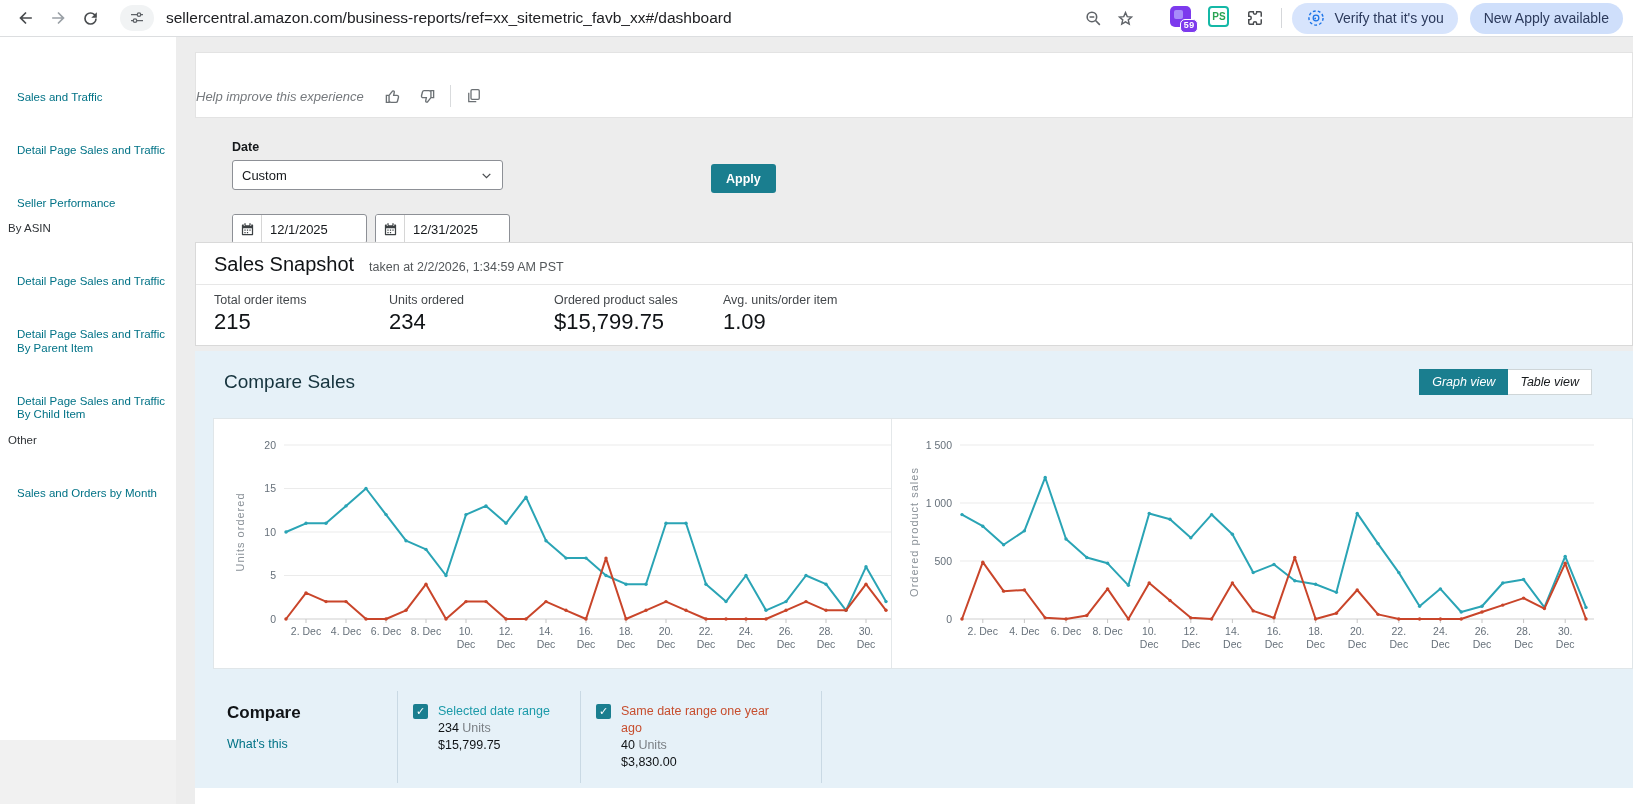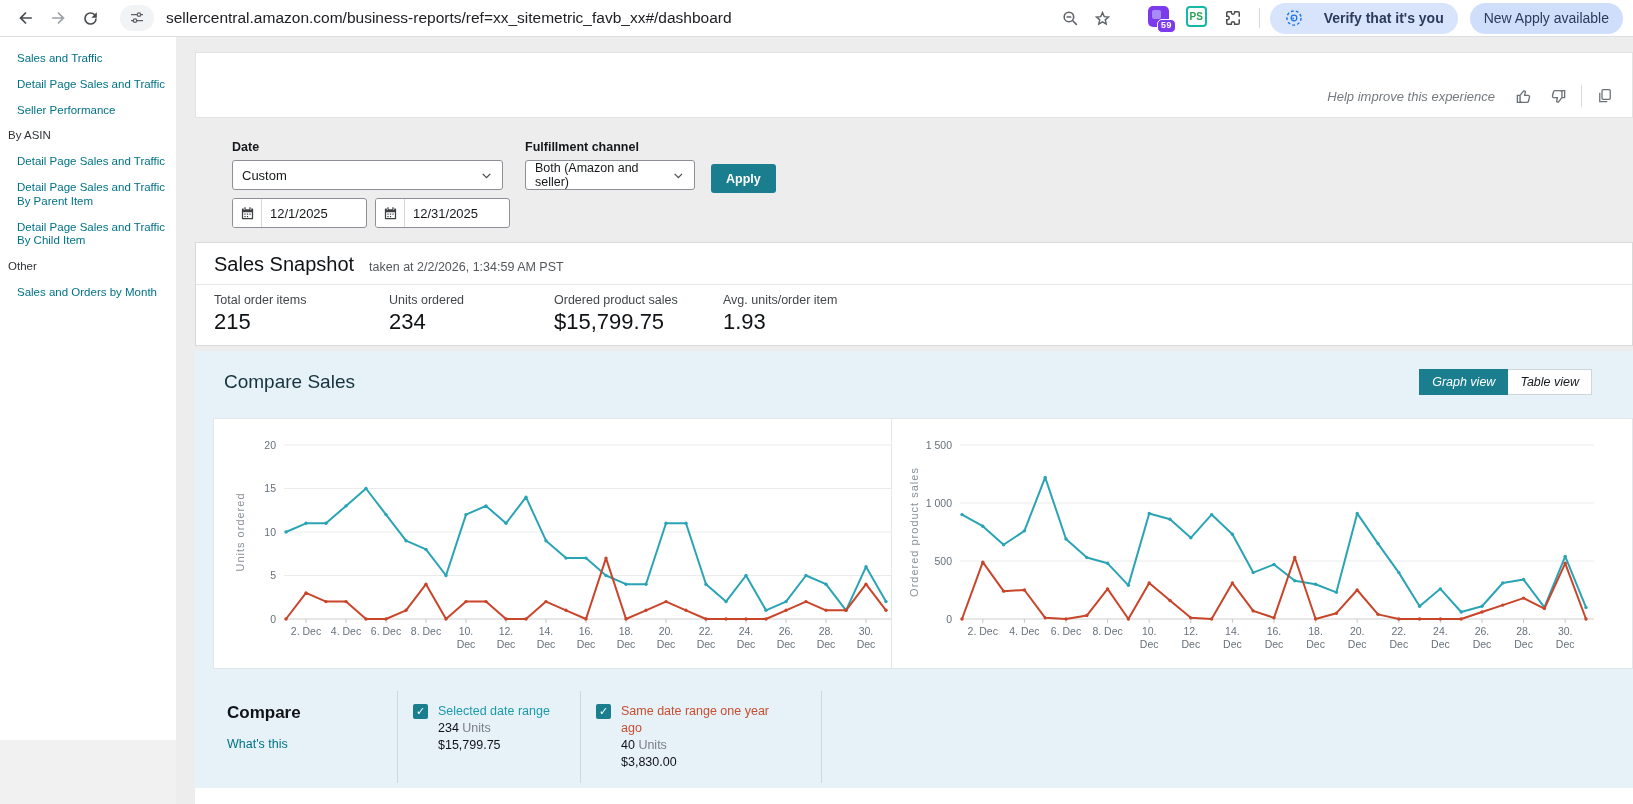--- a/index.html
+++ b/index.html
@@ -20,48 +20,48 @@
   .ext-purple { width:21px; height:21px; background:#7c3aed; border-radius:5px; position:relative; }
   .ext-purple::before { content:""; position:absolute; left:4px; top:4px; width:9px; height:9px;
                         background:#a78bfa; border-radius:2px; }
   .ext-badge { position:absolute; right:-4px; bottom:-3px; background:#7c3aed; color:#fff;
                font-size:9px; font-weight:bold; border-radius:5px; padding:1px 3px; border:1px solid #fff;font-family:Liberation Mono, monospace; }
   .ext-ps { width:21px; height:21px; border:2px solid #14b8a6; border-radius:4px; color:#2aa353;
             font-size:10px; font-weight:bold; display:flex; align-items:center; justify-content:center; background:#fff; }
   .tb-sep { width:1px; height:20px; background:#d5d7da; margin:0 10px; flex:0 0 auto; }
   .chip { height:31px; border-radius:16px; display:flex; align-items:center; padding:0 14px;
           font-size:14px; color:#2c3a5c; white-space:nowrap; flex:0 0 auto; cursor:pointer; }
-  .chip-verify { background:#d7e4fc; gap:20px; margin-right:12px;font-weight:bold; }
+  .chip-verify { background:#d7e4fc; gap:8px; margin-right:12px; }
   .chip-update { background:#cfdffb; }
 
   
   .sidebar { position:absolute; left:0; top:37px; width:176px; height:703px; background:#fff; padding-top:15px; }
   .sidebar-footer { position:absolute; left:0; top:740px; width:176px; height:64px; background:#f1f1f1; }
-  .side-item { font-size:11.5px; line-height:1.2; margin-bottom:12px; padding-right:10px; }
+  .side-item { font-size:11.5px; line-height:1.2; margin-bottom:12px; padding-right:10px;margin-top:39px; }
   .side-link { color:#007286; padding-left:17px; cursor:pointer; }
   .side-header { color:#2f3337; padding-left:8px; margin-top:4px; }
 
   
   .main { position:absolute; left:195px; top:37px; width:1438px; height:767px; }
 
   .head-panel { position:absolute; left:0; top:15px; width:1438px; height:66px; background:#fff;
-                border:1px solid #e3e3e3; display:flex; align-items:flex-end; justify-content:flex-end;
+                border:1px solid #e3e3e3; display:flex; align-items:flex-end; justify-content:flex-start;
                 padding:0 18px 10px 0; }
   .feedback-row { display:flex; align-items:center; gap:14px; color:#6b7074; }
   .feedback-text { font-style:italic; font-size:13px; color:#75797d; margin-right:6px; }
   .fb-sep { width:1px; height:22px; background:#d9dbdd; }
 
   .filters { position:absolute; left:0; top:95px; width:1438px; height:110px; }
   .filter-label { font-size:12.5px; font-weight:bold; color:#16191c; margin-bottom:6px; }
   .select { height:30px; background:#fff; border:1px solid #8d9096; border-radius:3px;
             display:flex; align-items:center; justify-content:space-between; padding:0 9px;
             font-size:13px; color:#16191c; cursor:pointer; }
   .date-col { position:absolute; left:37px; top:8px; }
   .date-select { width:271px; }
-  .date-inputs { display:flex; gap:8px; margin-top:8px; }
+  .date-inputs { display:flex; gap:8px; margin-top:24px; }
   .date-input { width:135px; height:30px; background:#fff; border:1px solid #8d9096; border-radius:3px;
                 display:flex; align-items:center; overflow:hidden; }
   .cal-seg { width:29px; height:100%; border-right:1px solid #d6d6d6; display:flex;
              align-items:center; justify-content:center; background:#fff; flex:0 0 auto; }
   .date-input input { border:0; outline:0; width:100%; font-size:13px; color:#16191c; padding:0 8px;
                       font-family:"Liberation Sans",sans-serif; background:transparent; }
   .channel-col { position:absolute; left:330px; top:8px; }
   .channel-select { width:170px; }
   .apply-btn { position:absolute; left:516px; top:32px; height:29px; padding:0 15px; background:#1a7e8f;
                color:#fff; font-size:12.5px; font-weight:bold; border:0; border-radius:3px; cursor:pointer;
@@ -247,29 +247,20 @@
           <div class="date-input">
             <span class="cal-seg">
               <svg width="15" height="15" viewBox="0 0 24 24">
                   <path fill="#3c4043" d="M7 2h2v3H7zM15 2h2v3h-2zM4 4h2v2h2V5h8v1h2V4h2a1 1 0 0 1 1 1v15a1 1 0 0 1-1 1H4a1 1 0 0 1-1-1V5a1 1 0 0 1 1-1zm1 6v9h14v-9H5zm2 2h2v2H7zm4 0h2v2h-2zm4 0h2v2h-2zm-8 4h2v2H7zm4 0h2v2h-2z"></path>
                 </svg>
             </span>
             <input value="12/31/2025" style="">
           </div>
         </div>
       </div>
-      <div class="channel-col">
-        <div class="filter-label">Fulfillment channel</div>
-        <div class="select channel-select">
-          <span style="font-size:12.5px">Both (Amazon and seller)</span>
-          <svg width="13" height="13" viewBox="0 0 24 24">
-              <path fill="none" stroke="#4a4d50" stroke-width="2.4" d="M5 9l7 7 7-7"></path>
-            </svg>
-        </div>
-      </div>
       <button class="apply-btn">Apply</button>
     </div>
 
     <div class="snapshot">
       <div class="snap-head">
         <span class="snap-title">Sales Snapshot</span>
         <span class="snap-ts">taken at 2/2/2026, 1:34:59 AM PST</span>
       </div>
       <div class="metrics" id="metrics">
           <div class="metric" style="width: 175px;">
@@ -279,21 +270,21 @@
           <div class="metric" style="width: 165px;">
             <div class="m-label">Units ordered</div>
             <div class="m-value">234</div>
           </div>
           <div class="metric" style="width: 169px;">
             <div class="m-label">Ordered product sales</div>
             <div class="m-value">$15,799.75</div>
           </div>
           <div class="metric" style="width: 168px;">
             <div class="m-label">Avg. units/order item</div>
-            <div class="m-value">1.93</div>
+            <div class="m-value">1.09</div>
           </div>
         </div>
     </div>
 
     <div class="compare-section">
       <div class="compare-title">Compare Sales</div>
       <div class="view-toggle">
         <div class="vt-btn vt-active">Graph view</div>
         <div class="vt-btn vt-inactive">Table view</div>
       </div>

